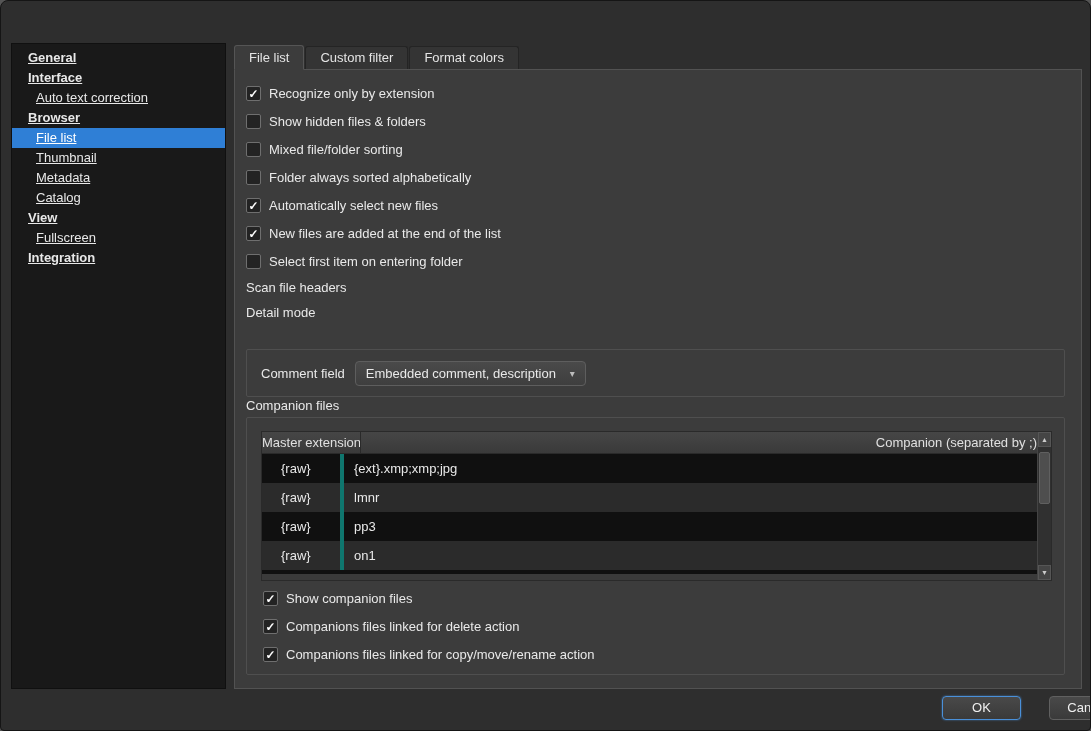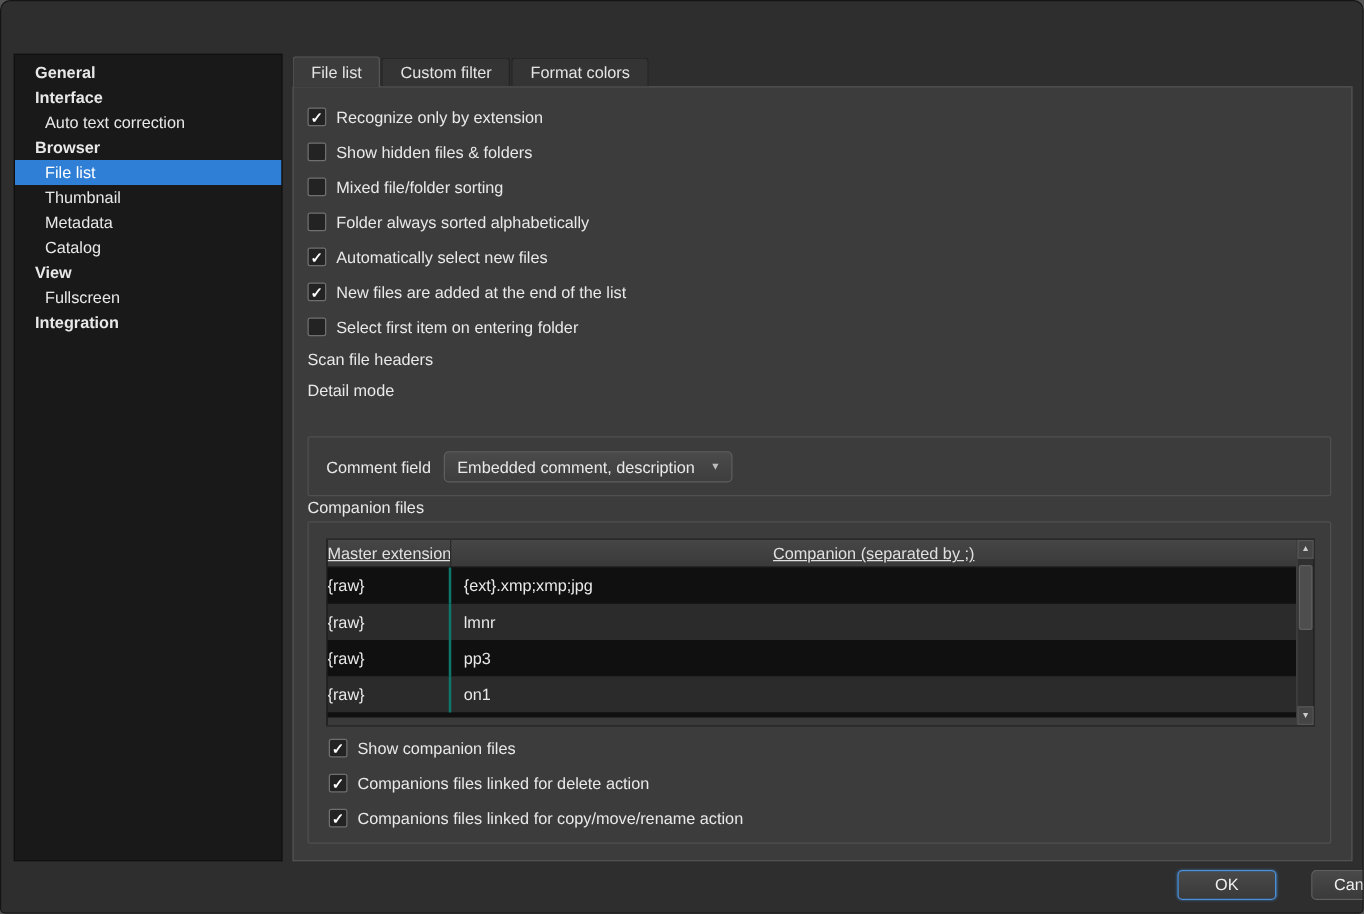--- a/index.html
+++ b/index.html
@@ -24,21 +24,21 @@
     border-radius:50%; background:#90ba90; border:1px solid #7fa87f;
     color:#ffffff; font-size:11px; line-height:17px; text-align:center;
     cursor:pointer;
   }
   
   .sidebar {
     position:absolute; left:10px; top:42px; width:215px; height:646px;
     background:#191919; border:1px solid #101010; padding-top:4px;
     color:#e8e8e8; font-size:13px;
   }
-  .side-item { height:20px; line-height:20px; padding-left:24px; white-space:nowrap; cursor:pointer; }
+  .side-item { height:20px; line-height:20px; padding-left:24px; white-space:nowrap; cursor:pointer;text-decoration:underline; }
   .side-item.bold { font-weight:bold; padding-left:16px; }
   .side-item.selected { background:#2f7fd6; color:#ffffff; }
   
   .tabs { position:absolute; left:233px; top:44px; display:flex; align-items:flex-end; z-index:3; }
   .tab {
     height:23px; line-height:22px; padding:0 14px; font-size:13px; color:#e4e4e4;
     background:#343434; border:1px solid #242424; border-bottom:none;
     border-radius:3px 3px 0 0; margin-right:1px; cursor:pointer;
   }
   .tab.active {
@@ -74,27 +74,27 @@
   .dropdown .arrow { margin-left:14px; font-size:10px; color:#bdbdbd; }
   .gb-companion { top:347px; height:258px; }
   
   .table-wrap {
     position:absolute; left:14px; top:13px; width:791px; height:150px;
     background:#101010; border:1px solid #2a2a2a; overflow:hidden;
   }
   .t-header { display:flex; height:22px; width:calc(100% - 14px);
     background:linear-gradient(#464646,#3a3a3a); border-bottom:1px solid #2a2a2a;
     color:#e0e0e0; font-size:13px; }
-  .t-header .hc { line-height:21px; text-align:center; overflow:hidden; white-space:nowrap; cursor:pointer;text-decoration:underline; }
+  .t-header .hc { line-height:21px; text-align:right; overflow:hidden; white-space:nowrap; cursor:pointer; }
   .hc1 { width:99px; border-right:1px solid #2a2a2a; flex:none; }
   .hc2 { flex:1; }
   .t-row { display:flex; height:29px; width:calc(100% - 14px); cursor:pointer; }
   .t-row.odd  { background:#101010; }
   .t-row.even { background:#2b2b2b; }
-  .t-row .c1 { width:99px; flex:none; padding-left:0; line-height:29px; border-right:2px solid #0f766e; overflow:hidden; white-space:nowrap; }
+  .t-row .c1 { width:82px; flex:none; padding-left:19px; line-height:29px; border-right:4px solid #0f766e; overflow:hidden; white-space:nowrap; }
   .t-row .c2 { flex:1; padding-left:10px; line-height:29px; overflow:hidden; white-space:nowrap; }
   .t-partial { height:8px; width:calc(100% - 14px); background:#101010; }
   .t-bottom { position:absolute; left:0; bottom:0; height:6px; width:calc(100% - 14px); background:#3a3a3a; }
   .vscroll {
     position:absolute; right:0; top:0; bottom:0; width:14px;
     background:#303030; border-left:1px solid #444444;
   }
   .vs-btn {
     position:absolute; left:0; width:13px; height:15px; background:#454545;
     border:1px solid #565656; color:#cccccc; font-size:7px; text-align:center;

